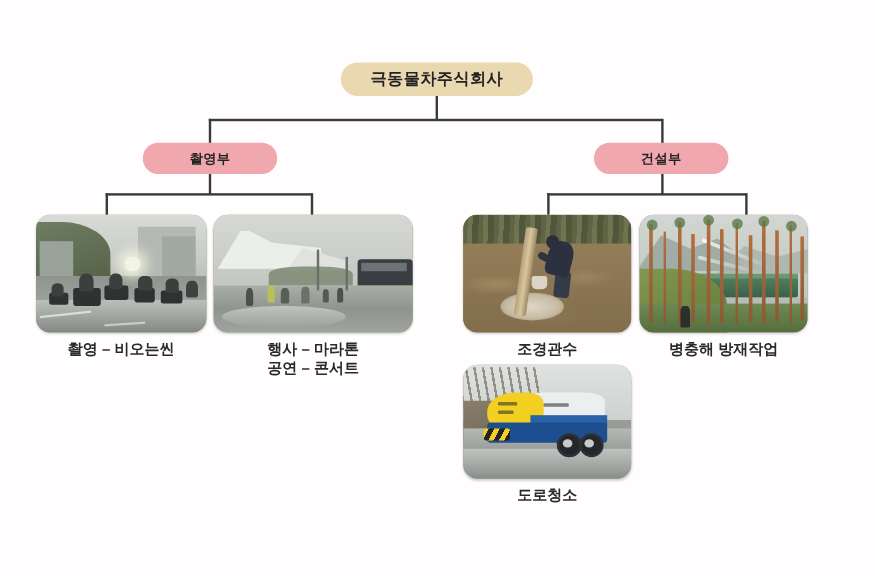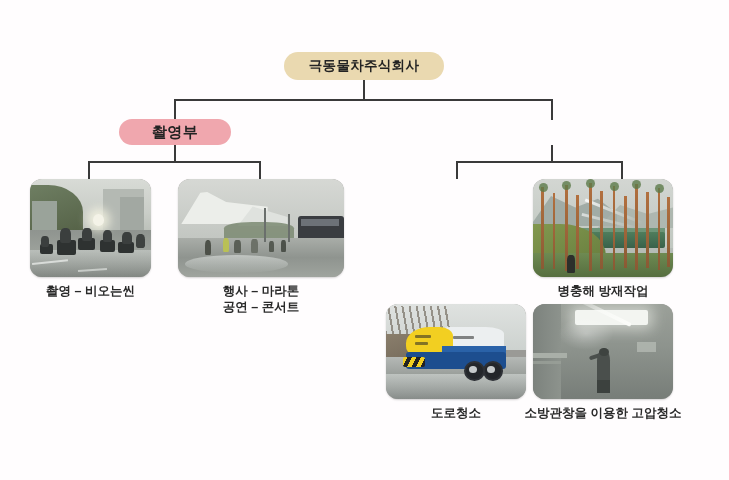--- a/index.html
+++ b/index.html
@@ -30,21 +30,21 @@
   }
   .node-root{
     left:284px;top:36px;width:160px;height:28px;
     background:#ead9b0;
     font-size:13.5px;
     border-radius:14px;
   }
   .node-dept{
     width:112px;height:26px;
     background:#f0a7ae;
-    font-size:15px;
+    font-size:11px;
     border-radius:13px;
   }
   #dept-0{left:119px;top:103px;}
   #dept-1{left:495px;top:103px;}
 
   
   .card{position:absolute;}
   .photo{
     width:100%;height:100%;
     border-radius:12px;
@@ -181,22 +181,25 @@
   </div>
 
   <div class="node node-root">
     <span>극동물차주식회사</span>
   </div>
 
   <div class="node node-dept" id="dept-0">
     <span>촬영부</span>
   </div>
 
-
-  <div class="card" style="left:30px;top:163px;width:121px;height:98px;">
+  <div class="node node-dept" id="dept-1">
+    <span>건설부</span>
+  </div>
+
+  <div class="card" style="left:30px;top:163px;width:142px;height:98px;">
     <div class="photo">
       <div class="sc">
         <div class="pz s1-sky"></div>
         <div class="pz s1-hill"></div>
         <div class="pz s1-bldgL"></div>
         <div class="pz s1-bldgR"></div>
         <div class="pz s1-bldgR2"></div>
         <div class="pz s1-road"></div>
         <div class="pz s1-glow"></div>
         <div class="pz s1-wet"></div>
@@ -241,20 +244,39 @@
         <div class="runner" style="left:55%;top:63%;width:3%;height:12%;background:#555a52;"></div>
         <div class="runner" style="left:62%;top:62%;width:3%;height:13%;background:#4c514a;"></div>
       </div>
     </div>
     <div class="caption" style="top:104px;">
       <span>행사 – 마라톤</span>
       <span>공연 – 콘서트</span>
     </div>
   </div>
 
+  <div class="card" style="left:386px;top:163px;width:140px;height:98px;">
+    <div class="photo">
+      <div class="sc">
+        <div class="pz s3-bg"></div>
+        <div class="pz s3-brush"></div>
+        <div class="pz s3-dirt"></div>
+        <div class="pz s3-water"></div>
+        <div class="pz s3-trunk"></div>
+        <div class="pz s3-worker-leg"></div>
+        <div class="pz s3-worker-body"></div>
+        <div class="pz s3-worker-head"></div>
+        <div class="pz s3-worker-arm"></div>
+        <div class="pz s3-bucket"></div>
+      </div>
+    </div>
+    <div class="caption" style="top:104px;">
+      <span>조경관수</span>
+    </div>
+  </div>
 
   <div class="card" style="left:386px;top:288px;width:140px;height:95px;">
     <div class="photo">
       <div class="sc">
         <div class="pz s5-sky"></div>
         <div class="pz s5-trees"></div>
         <div class="pz s5-bank"></div>
         <div class="pz s5-ground"></div>
         <div class="pz s5-wet"></div>
         <div class="pz s5-tankW"></div>
@@ -308,35 +330,14 @@
         <div class="pine-top" style="left:71%;top:1%;"></div>
         <div class="pine-top" style="left:87%;top:5%;"></div>
         <div class="pz s4-worker"></div>
       </div>
     </div>
     <div class="caption" style="top:104px;">
       <span>병충해 방재작업</span>
     </div>
   </div>
 
-  <div class="card" style="left:533px;top:288px;width:140px;height:95px;">
-    <div class="photo">
-      <div class="sc">
-        <div class="pz s6-bg"></div>
-        <div class="pz s6-window"></div>
-        <div class="pz s6-wallL"></div>
-        <div class="pz s6-beam"></div>
-        <div class="pz s6-beam2"></div>
-        <div class="pz s6-panel"></div>
-        <div class="pz s6-mist"></div>
-        <div class="pz s6-jet"></div>
-        <div class="pz s6-arm"></div>
-        <div class="pz s6-person"></div>
-        <div class="pz s6-head"></div>
-        <div class="pz s6-legs"></div>
-      </div>
-    </div>
-    <div class="caption" style="top:101px;">
-      <span>소방관창을 이용한 고압청소</span>
-    </div>
-  </div>
 
 </div>
 
 </body></html>

